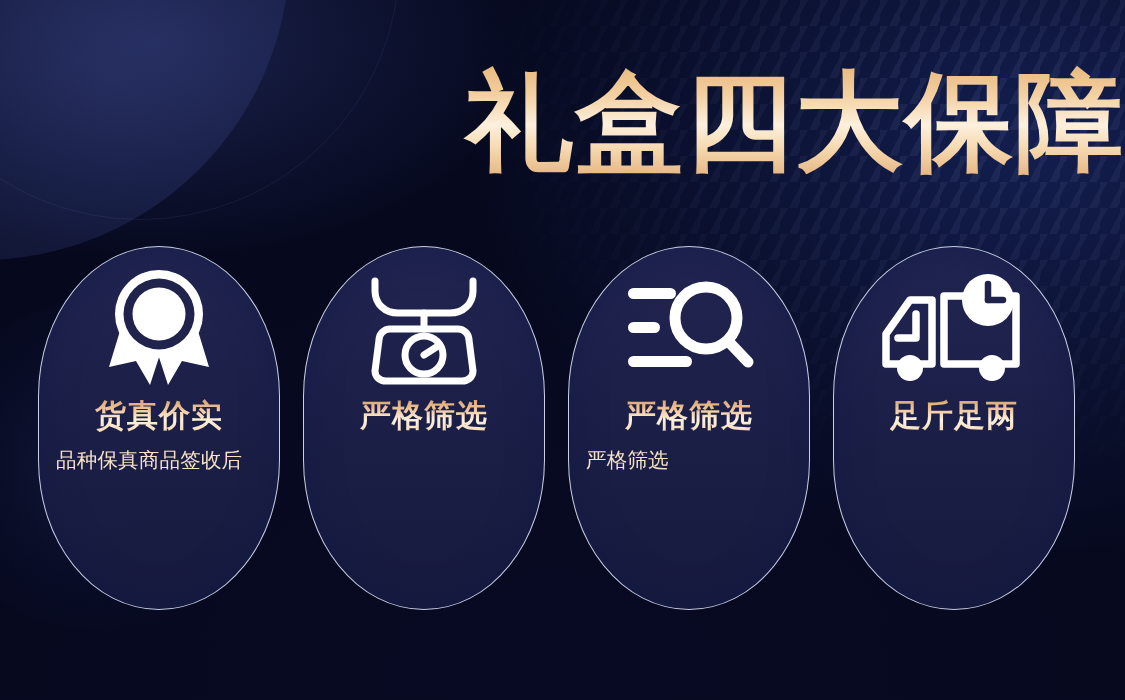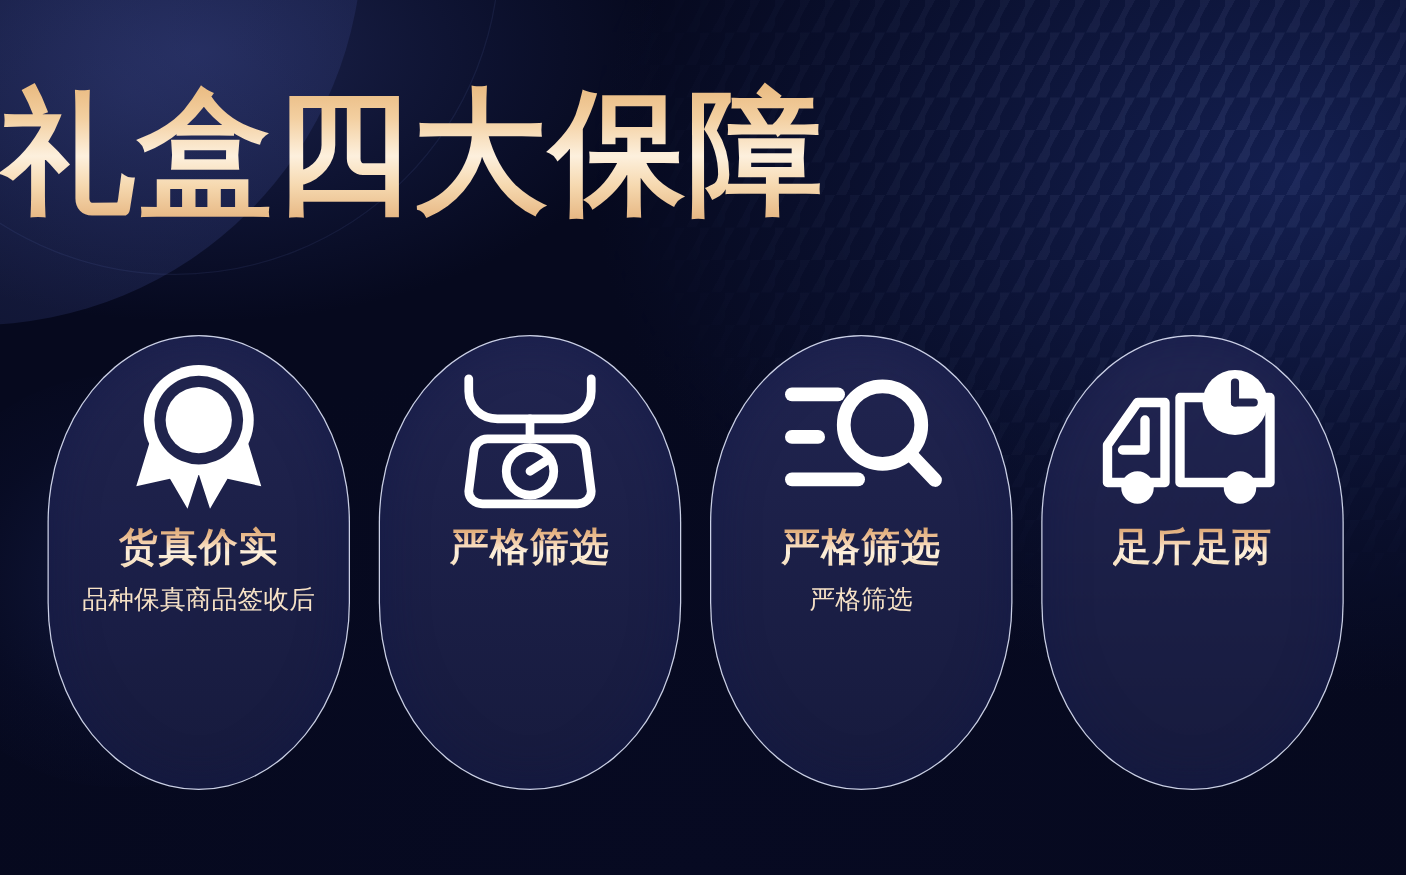--- a/index.html
+++ b/index.html
@@ -60,39 +60,39 @@
     border-radius:50%;
     background:radial-gradient(circle, rgba(60,80,170,0.20) 0%, rgba(30,42,110,0.08) 50%, rgba(10,14,44,0) 75%);
     pointer-events:none;
   }
 
   
   #title {
     position:absolute;
     left:0; right:0;
     top:64px;
-    text-align:left;
+    text-align:right;
     font-size:108px;
     line-height:1.08;
     font-weight:bold;
     letter-spacing:2px;
     background:linear-gradient(180deg,#e8b87d 0%, #f3cfa0 26%, #fdf0dd 52%, #f6d9b0 72%, #e3b07a 100%);
     -webkit-background-clip:text;
     background-clip:text;
     color:transparent;
     -webkit-text-fill-color:transparent;
     white-space:nowrap;
     user-select:none;
   }
 
   
   #cards {
     position:absolute;
     left:38px;
-    top:268px;
+    top:246px;
     width:1037px;
     height:364px;
     display:flex;
     justify-content:space-between;
   }
   .card {
     position:relative;
     width:242px;
     height:364px;
     border-radius:121px / 150px;
@@ -123,26 +123,25 @@
     -webkit-background-clip:text;
     background-clip:text;
     color:transparent;
     -webkit-text-fill-color:transparent;
     white-space:nowrap;
     margin-top:2px;
   }
   .card-desc {
     margin-top:12px;
     width:206px;
-    text-align:center;
+    text-align:left;
     font-size:20.5px;
     line-height:1.42;
     color:#f7e2c6;
     letter-spacing:0.2px;
-    font-family:Liberation Mono, monospace;
   }
 </style>
 </head>
 <body>
 
 <div id="banner">
 
   <div id="tex-arc"></div>
   <div id="tex-arc2"></div>
   <div id="tex-glow-left"></div>

